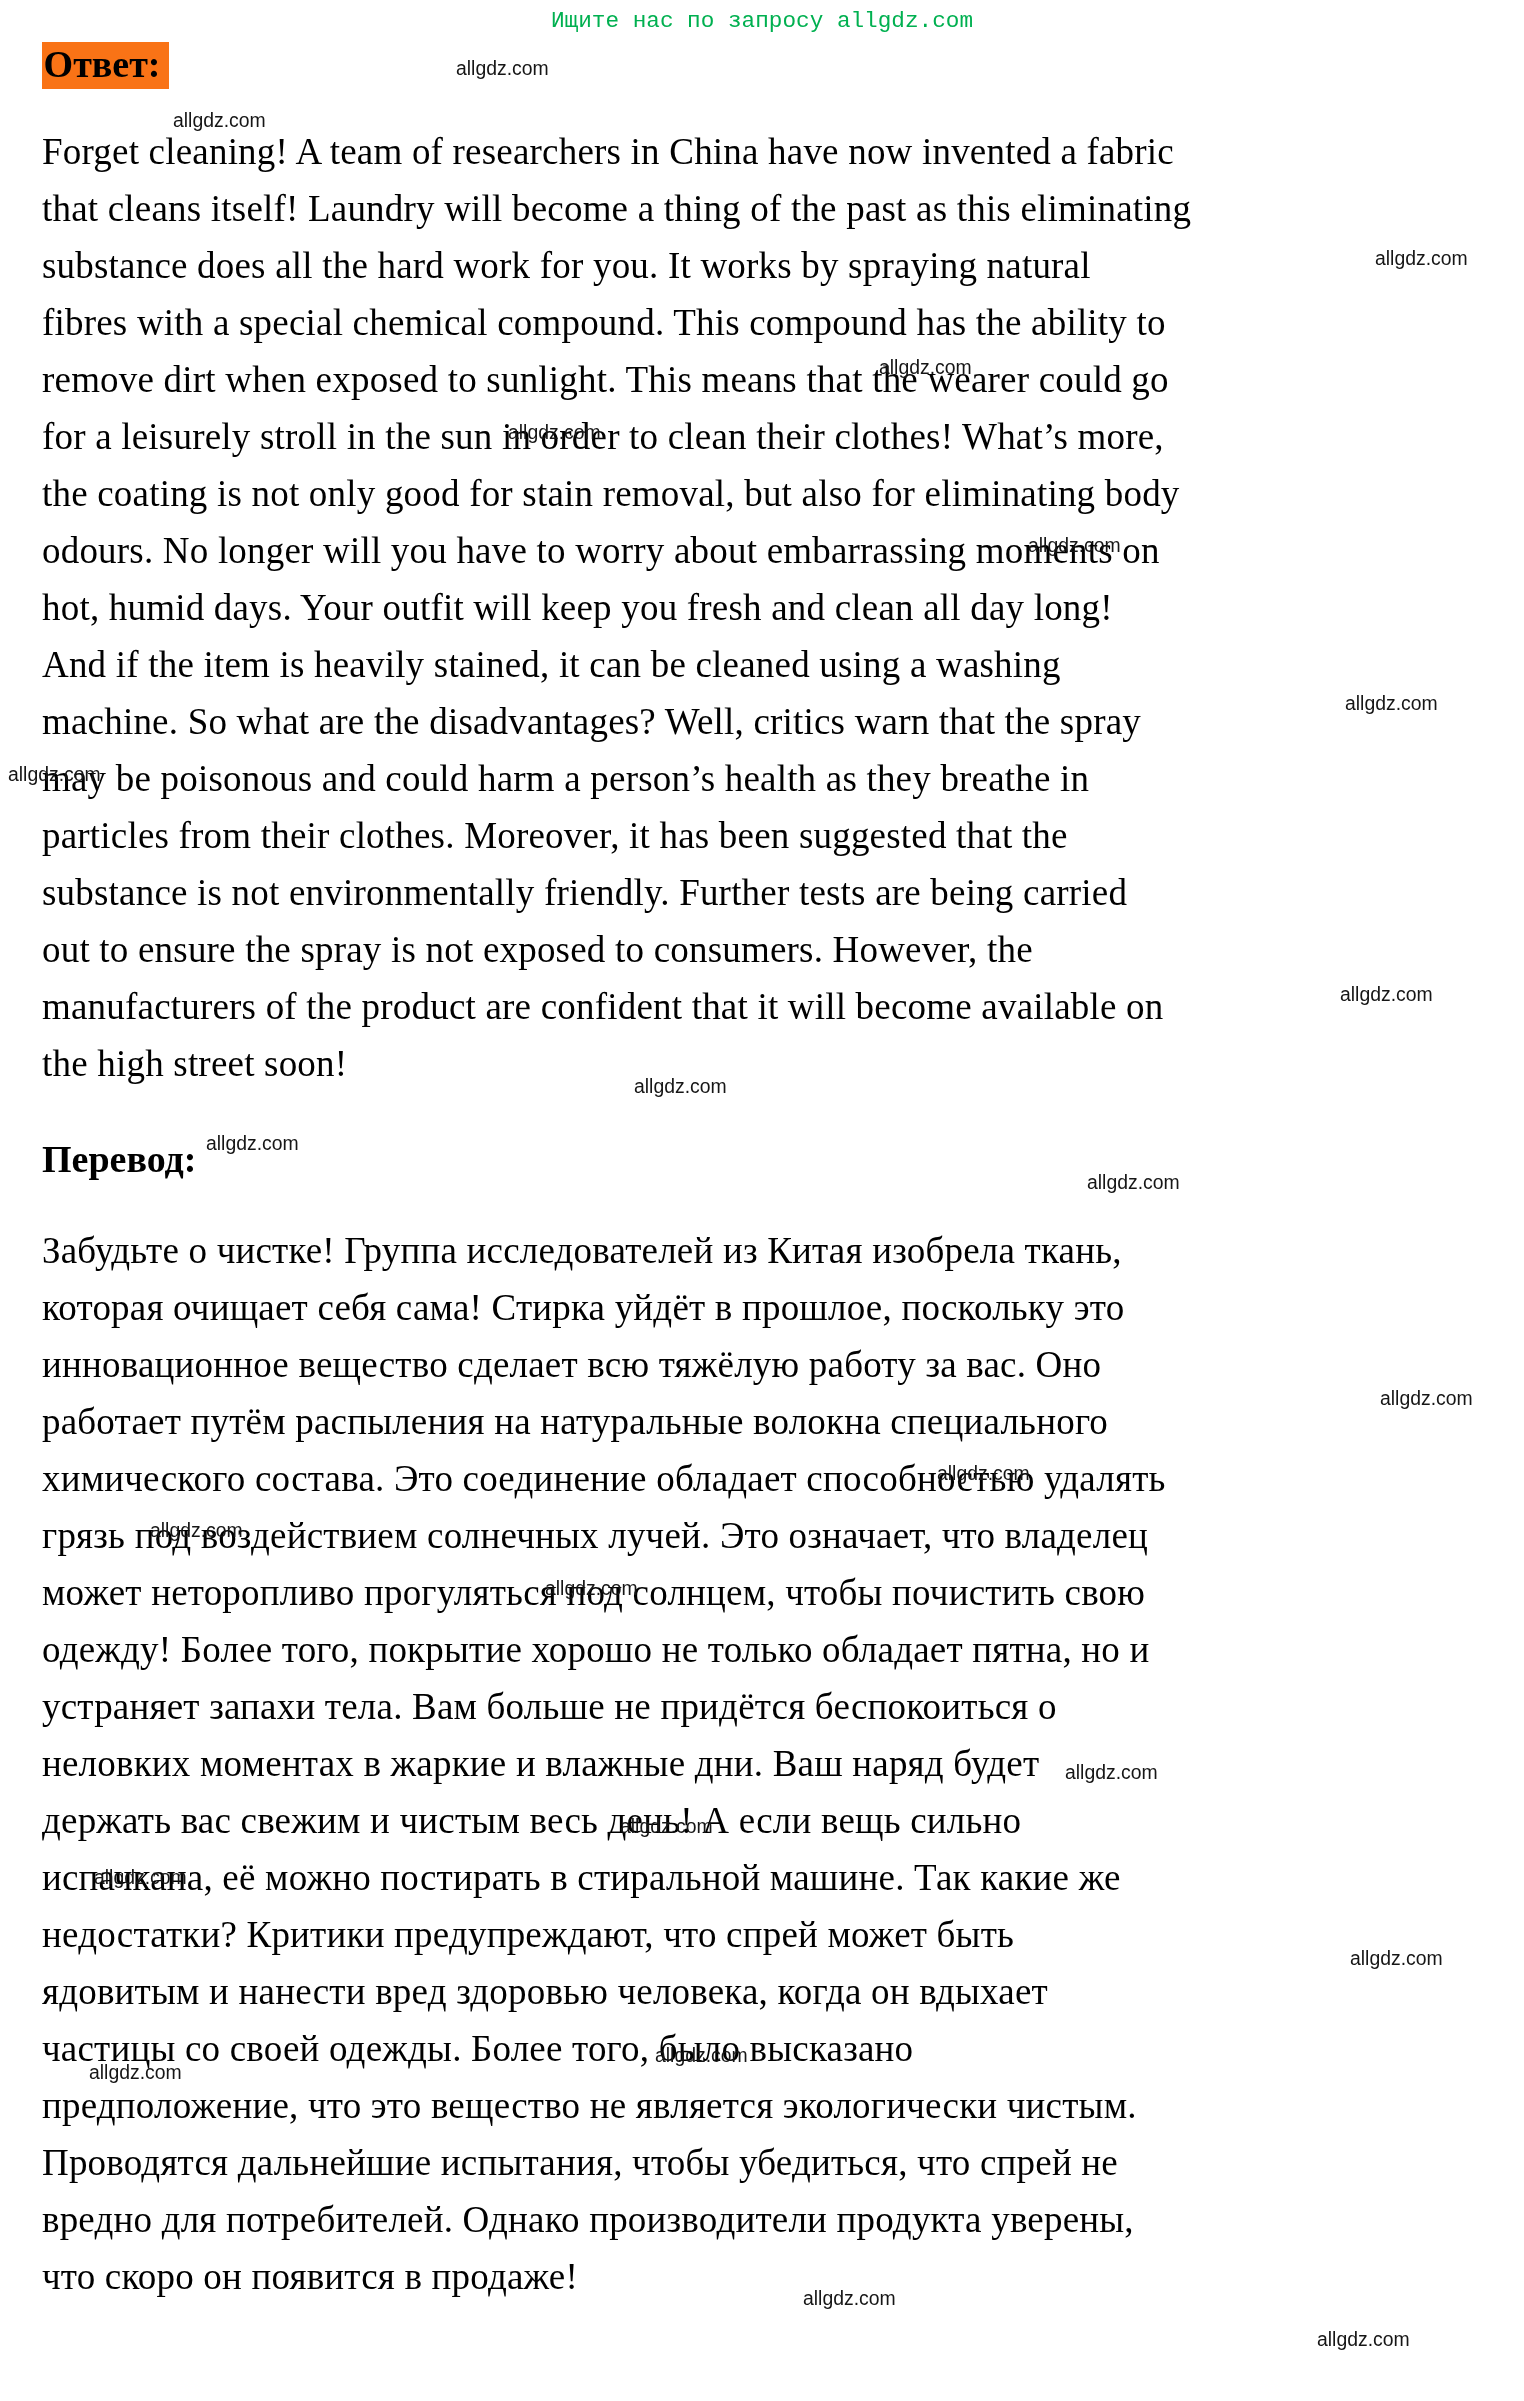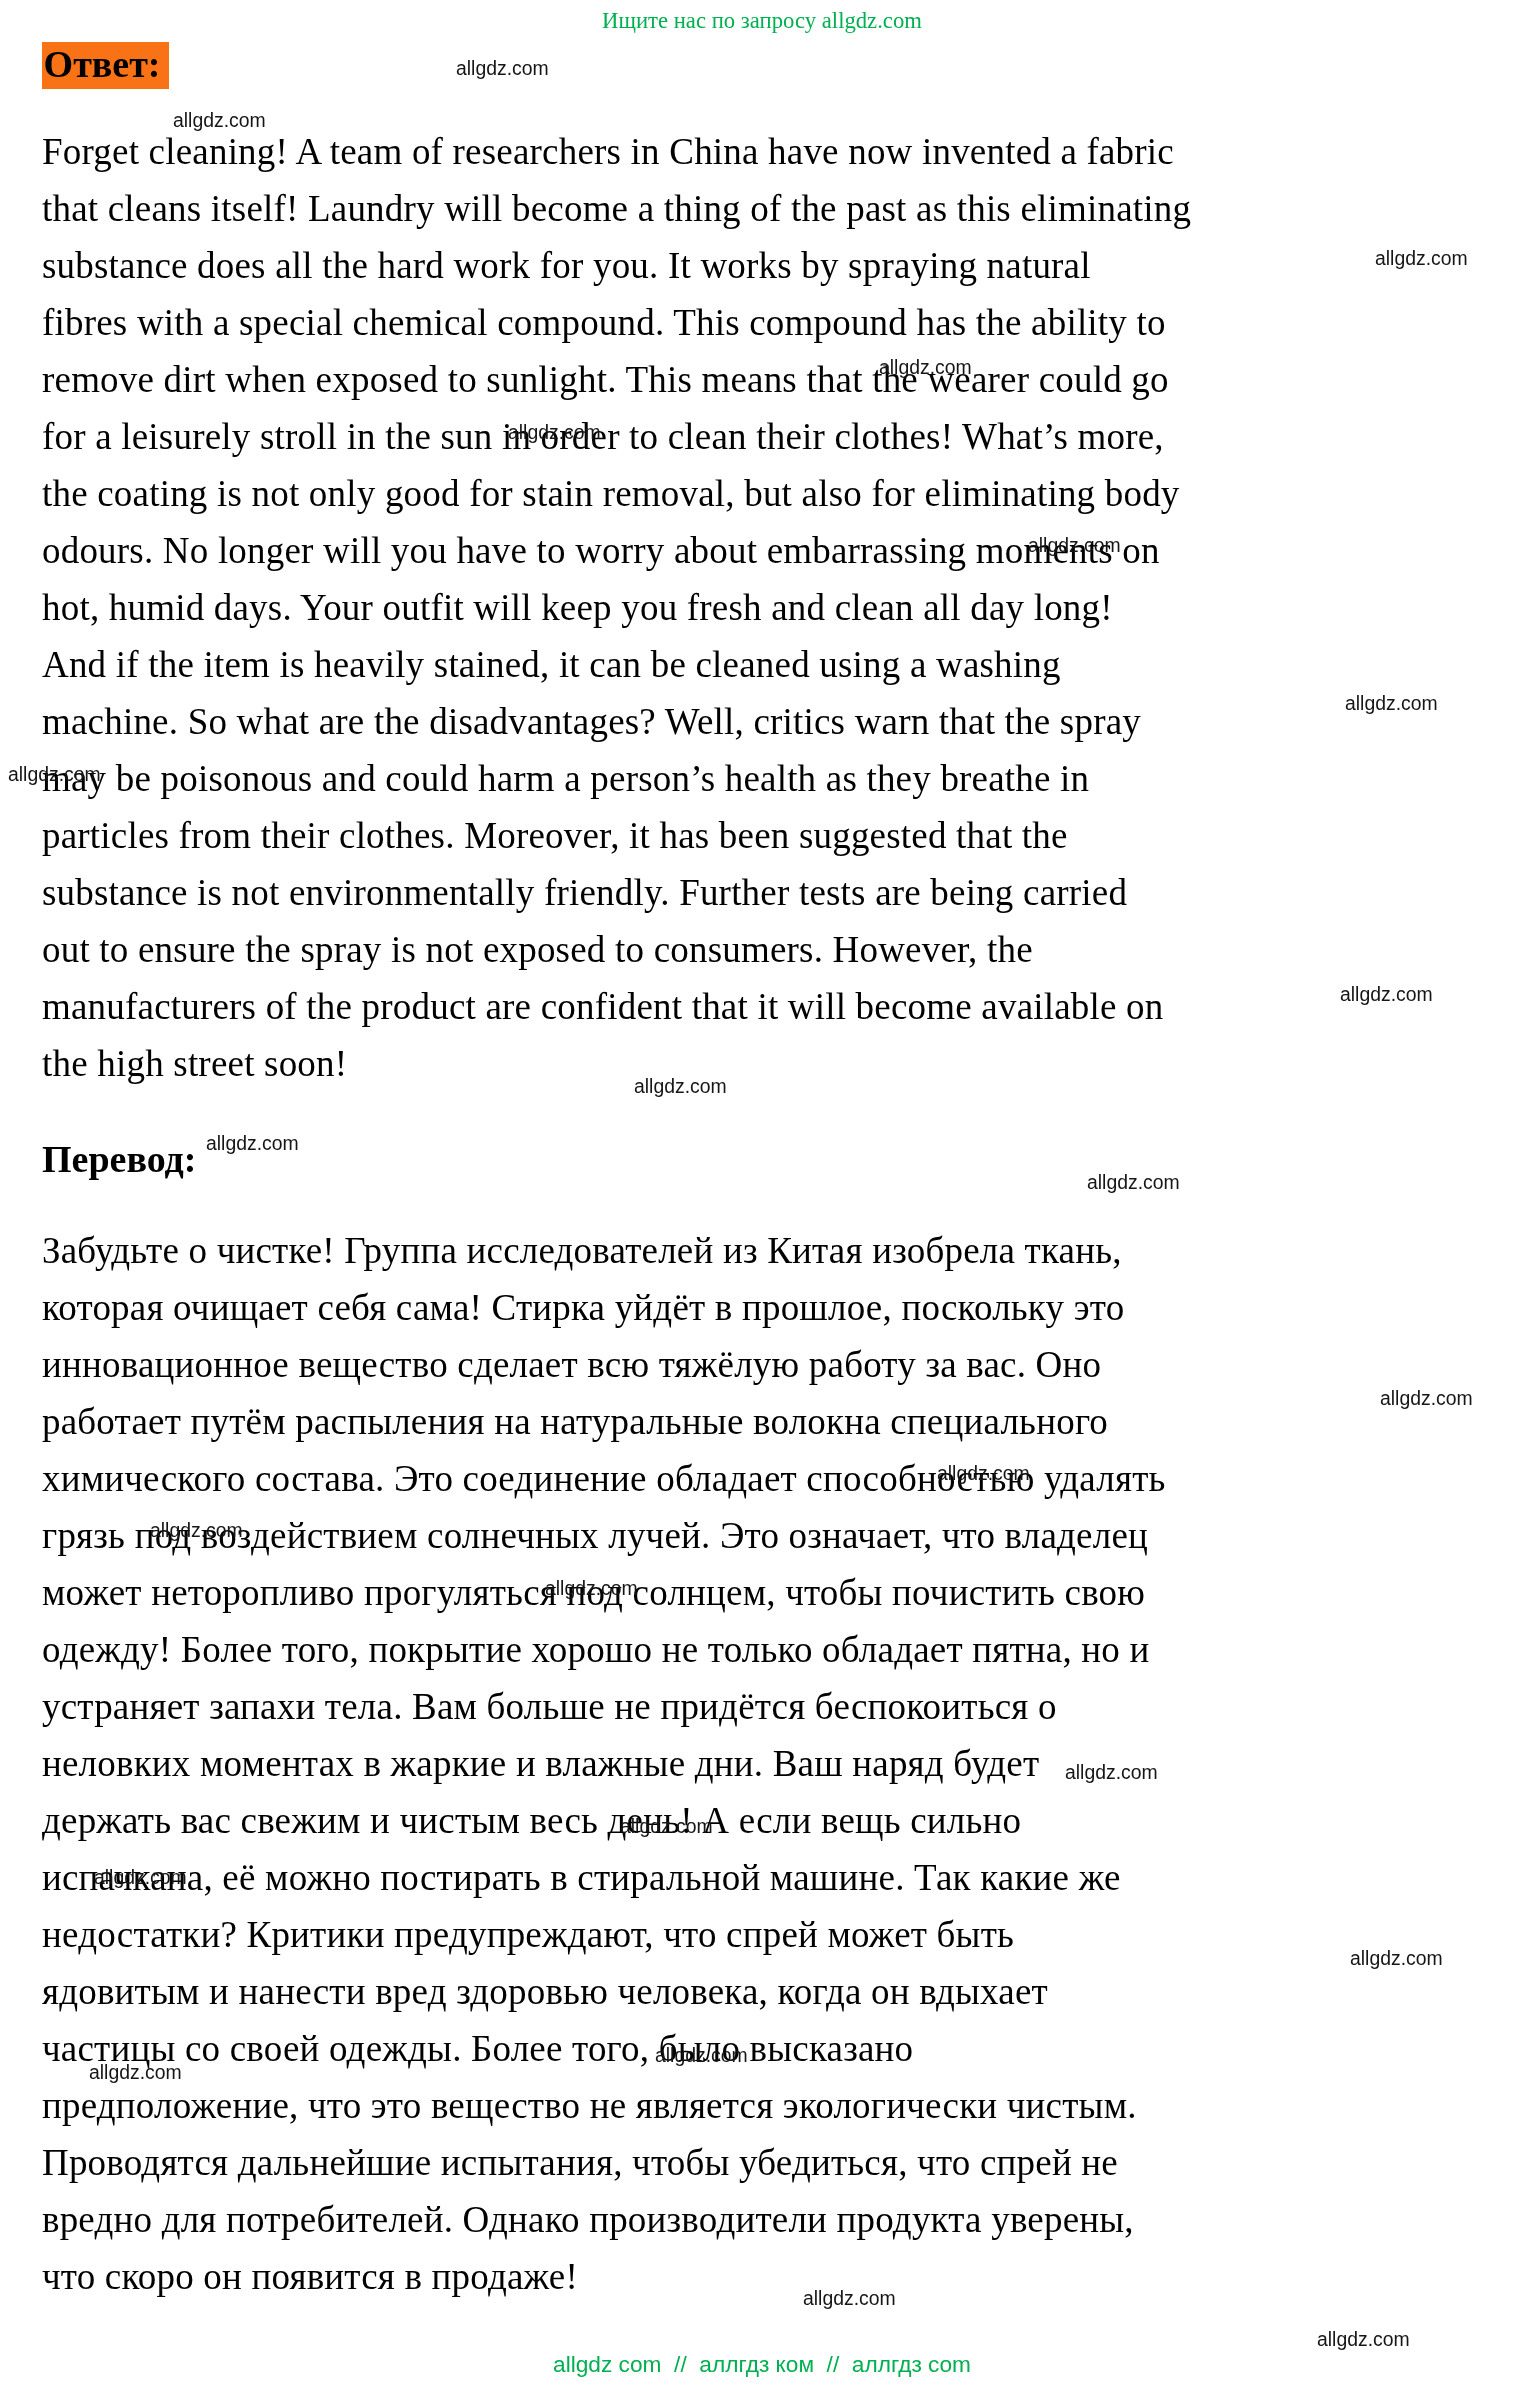--- a/index.html
+++ b/index.html
@@ -12,21 +12,21 @@
     overflow: hidden;
     font-family: "Liberation Serif", "DejaVu Serif", serif;
     color: #000000;
   }
   .promo-header {
     position: absolute;
     top: 8px;
     left: 0;
     width: 100%;
     text-align: center;
-    font-family: Liberation Serif, serif;
+    font-family: Liberation Mono, monospace;
     font-size: 22.7px;
     color: #00b050;
     white-space: pre;
   }
   .section-label {
     position: absolute;
     left: 42px;
     font-size: 38px;
     font-weight: bold;
     line-height: 1.1;
@@ -113,21 +113,20 @@
 держать вас свежим и чистым весь день! А если вещь </span><span class="u">сильно</span><span>
 испачкана, её можно постирать в стиральной машине. Так какие же
 </span><span class="u">недостатки</span><span>? Критики предупреждают, что спрей может быть
 </span><span class="u">ядовитым</span><span> и нанести вред здоровью человека, когда он вдыхает
 частицы со своей </span><span class="u">одежды</span><span>. Более того, было высказано
 предположение, что это вещество не является </span><span class="u">экологически</span><span> чистым.
 Проводятся дальнейшие испытания, чтобы убедиться, что спрей не
 </span><span class="u">вредно</span><span> для потребителей. Однако производители продукта </span><span class="u">уверены</span><span>,
 что скоро он появится в продаже!</span></p>
 
-  <div class="promo-footer">allgdz com  //  аллгдз ком  //  аллгдз com</div>
 
   <div id="watermark-layer">
       <span class="watermark" style="left: 456px; top: 45px;">allgdz.com</span>
       <span class="watermark" style="left: 173px; top: 97px;">allgdz.com</span>
       <span class="watermark" style="left: 1375px; top: 235px;">allgdz.com</span>
       <span class="watermark" style="left: 879px; top: 344px;">allgdz.com</span>
       <span class="watermark" style="left: 508px; top: 409px;">allgdz.com</span>
       <span class="watermark" style="left: 1028px; top: 522px;">allgdz.com</span>
       <span class="watermark" style="left: 1345px; top: 680px;">allgdz.com</span>
       <span class="watermark" style="left: 8px; top: 751px;">allgdz.com</span>

